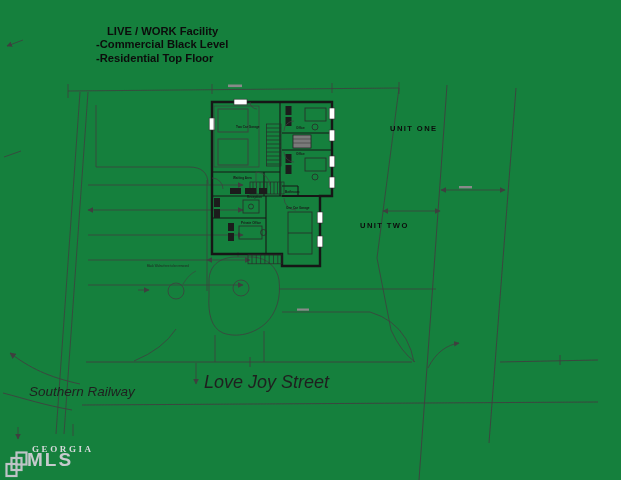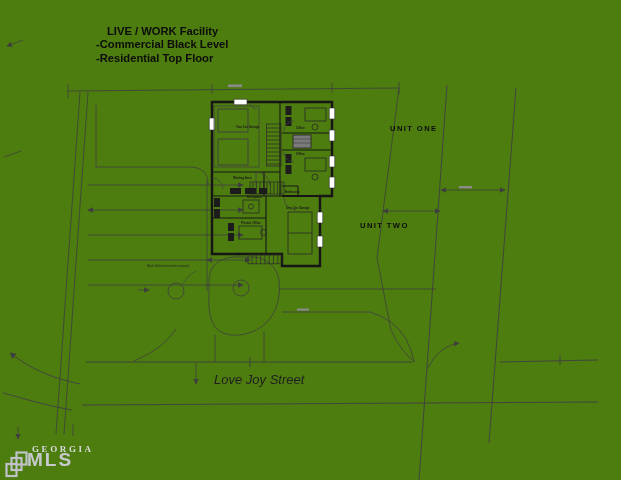--- a/index.html
+++ b/index.html
@@ -1,26 +1,26 @@
 <!DOCTYPE html>
 <html><head>
 <meta charset="utf-8">
 <style>
   html,body{margin:0;padding:0;background:#ffffff;}
-  #canvas{position:relative;width:621px;height:480px;background:#4d7c0f;overflow:hidden;
+  #canvas{position:relative;width:621px;height:480px;background:#15803d;overflow:hidden;
           font-family:"Liberation Sans",sans-serif;color:#111;}
   #drawing{position:absolute;left:0;top:0;}
   .ovl{position:absolute;white-space:nowrap;}
   .title-block{left:96px;top:25px;font-size:11.2px;font-weight:bold;line-height:13.4px;color:#0c0c0c;}
   .title-block .l1{padding-left:11px;}
   .unit-label{font-size:7.6px;font-weight:bold;letter-spacing:1.4px;color:#0c0c0c;}
   .room-label{font-size:3.1px;font-weight:bold;color:#1a1a1a;line-height:1;}
   .note-label{font-size:2.9px;color:#222;line-height:1;white-space:normal;}
   .street-label{font-style:italic;color:#1f1f1f;}
-  .lovejoy{left:214px;top:372px;font-size:13px;}
+  .lovejoy{left:204px;top:372px;font-size:18px;}
   .eatl{left:388px;top:376px;font-size:12.5px;}
   .railway{left:29px;top:384px;font-size:13.5px;}
   .wm{position:absolute;left:5px;top:443px;width:90px;height:36px;}
   .wm-georgia{position:absolute;left:27px;top:1px;font-family:"Liberation Serif",serif;
       font-size:9px;letter-spacing:2.6px;color:#d8dadc;font-weight:bold;}
   .wm-mls{position:absolute;left:22px;top:6px;font-size:19px;font-weight:bold;
       letter-spacing:2px;color:#c6cacd;}
   .wm-logo{position:absolute;left:0;top:8px;}
 </style>
 </head>
@@ -199,20 +199,21 @@
   <div class="ovl room-label" style="left:296px;top:152.5px;">Office</div>
   <div class="ovl room-label" style="left:233px;top:177px;">Waiting Area</div>
   <div class="ovl room-label" style="left:247px;top:196px;">Reception</div>
   <div class="ovl room-label" style="left:241px;top:221.5px;">Private Office</div>
   <div class="ovl room-label" style="left:285px;top:190.5px;">Bathroom</div>
   <div class="ovl room-label" style="left:286px;top:206.5px;">One Car Garage</div>
 
   <div class="ovl note-label" style="left:147px;top:265px;width:54px;">Black Walnut tree to be removed</div>
 
   <div class="ovl street-label lovejoy">Love Joy Street</div>
+  <div class="ovl street-label railway">Southern Railway</div>
 
   <div class="wm">
     <svg class="wm-logo" width="26" height="28" viewBox="0 0 26 28">
       <g fill="none" stroke="#bfc3c7" stroke-width="2.2">
         <rect x="1.5" y="13" width="10" height="12"></rect>
         <rect x="6.5" y="7" width="10" height="12"></rect>
         <rect x="11.5" y="1.5" width="10" height="12"></rect>
       </g>
     </svg>
     <div class="wm-georgia">GEORGIA</div>

